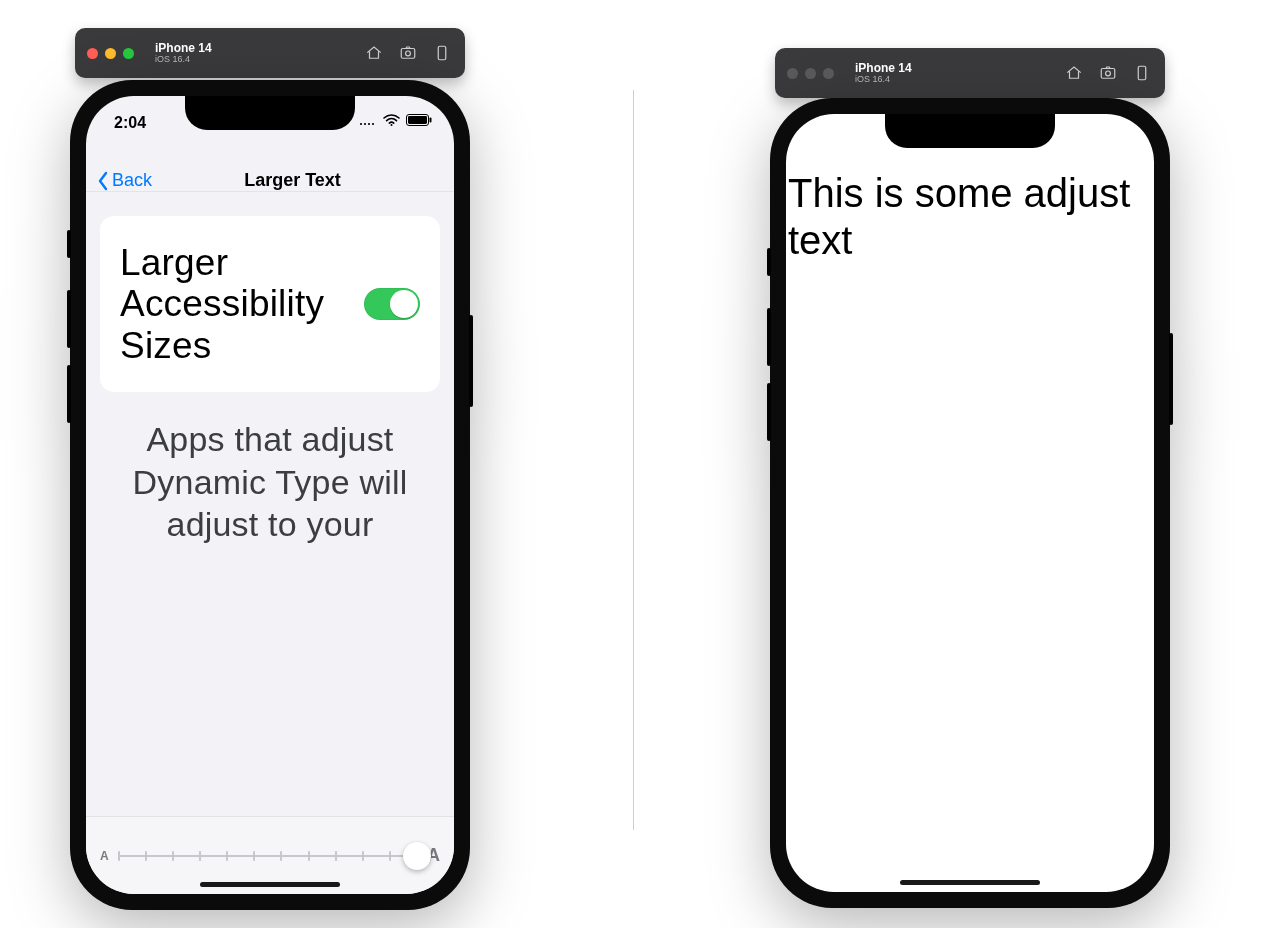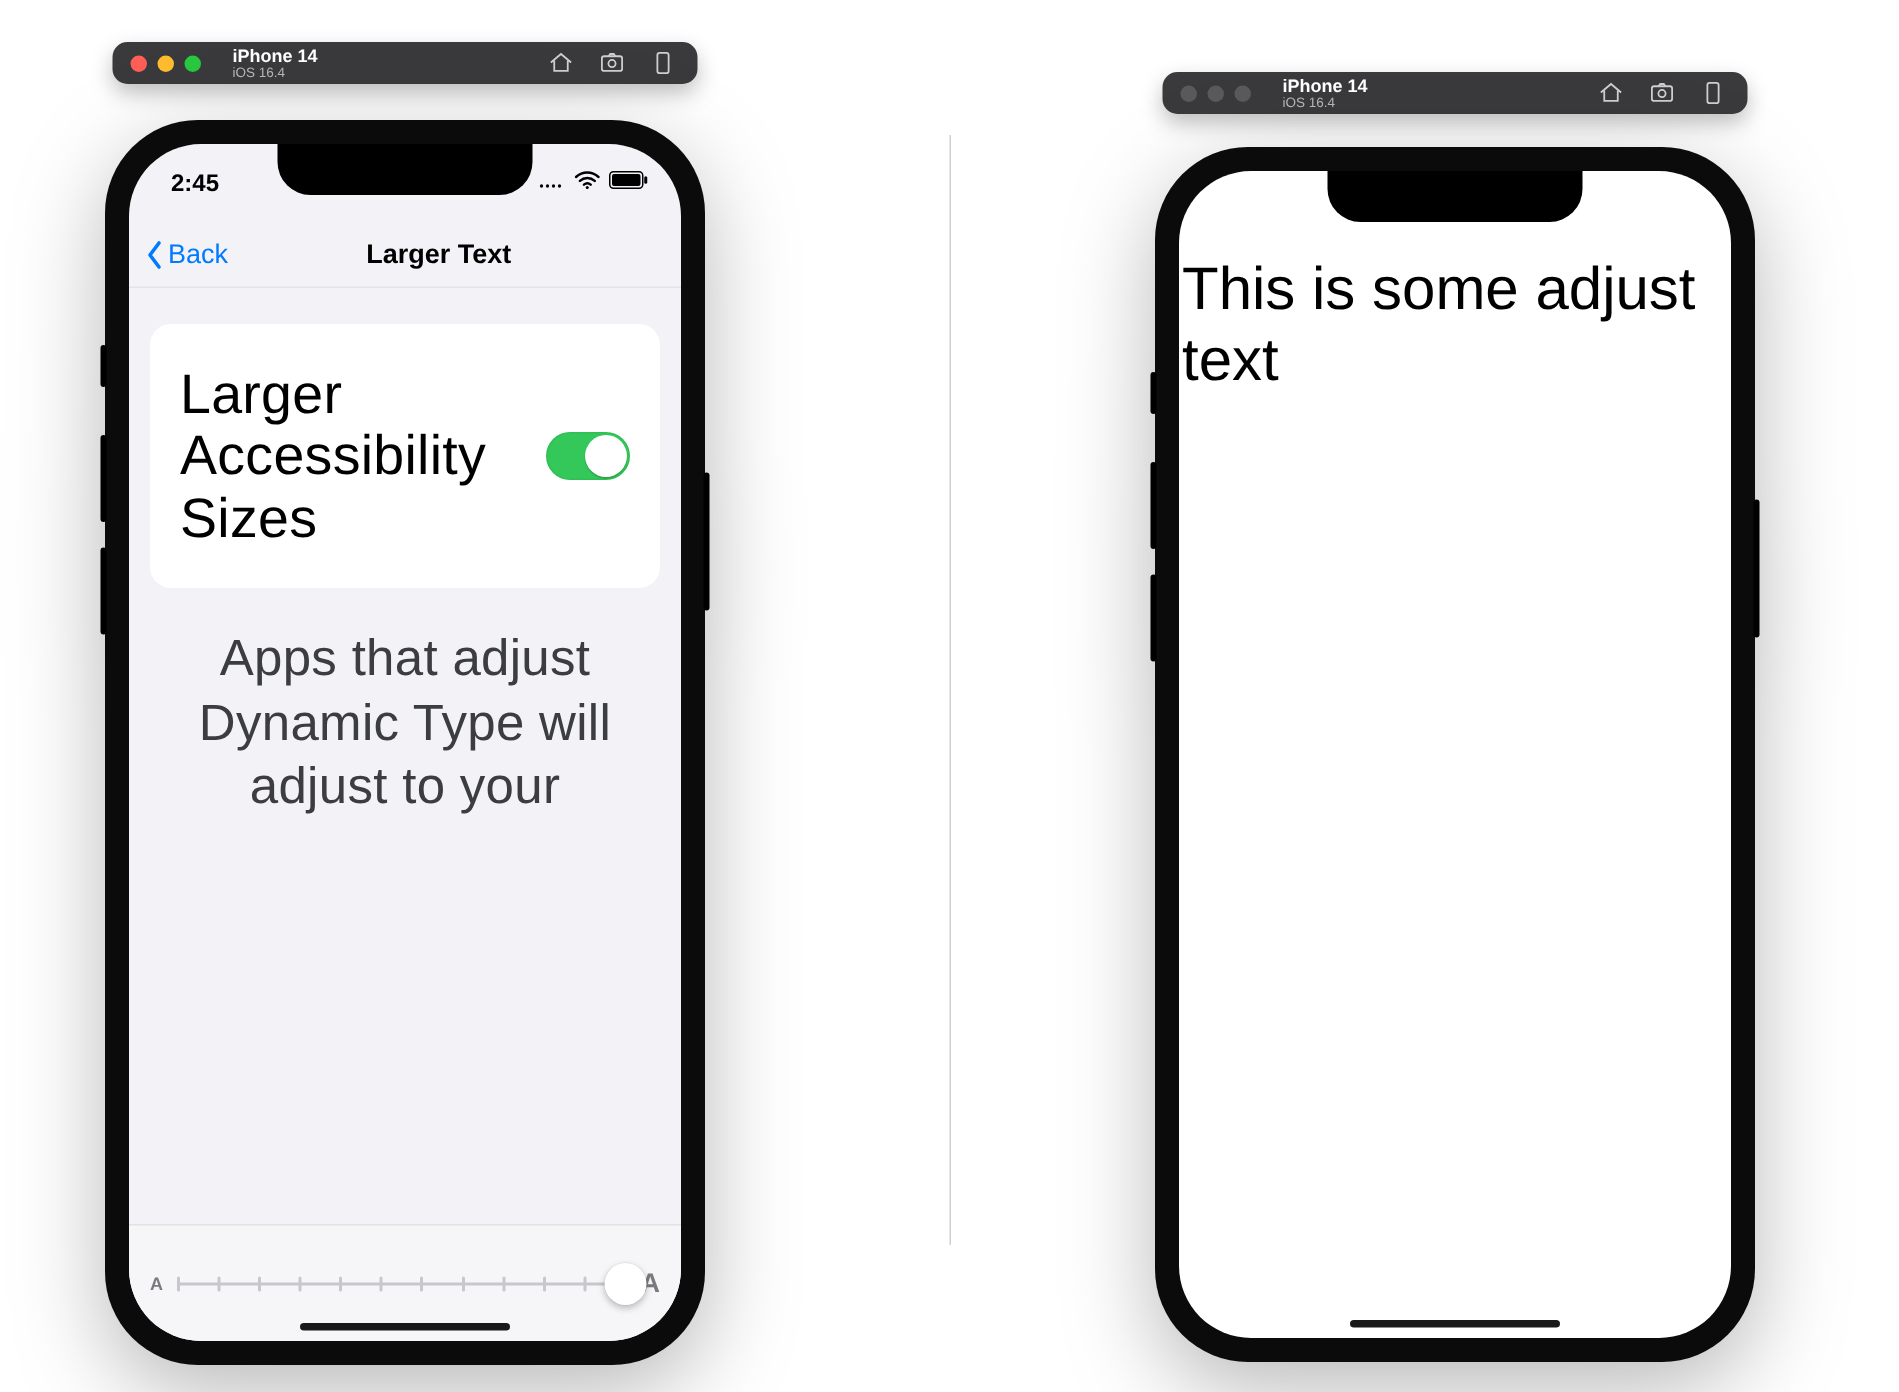--- a/index.html
+++ b/index.html
@@ -2,21 +2,21 @@
 <html><head>
 <meta charset="utf-8">
 <style>
   * { box-sizing: border-box; margin: 0; padding: 0; }
   html, body { width: 1266px; height: 928px; background: #ffffff; font-family: -apple-system, "Helvetica Neue", Helvetica, Arial, sans-serif; }
   .stage { position: relative; width: 1266px; height: 928px; }
   .divider { position: absolute; left: 633px; top: 90px; width: 1px; height: 740px; background: #cfcfcf; }
 
   
   .sim-titlebar {
-    position: absolute; height: 28px; border-radius: 10px;
+    position: absolute; height: 50px; border-radius: 10px;
     background: #3a3a3c; box-shadow: 0 6px 14px rgba(0,0,0,.25);
     display: flex; align-items: center; color: #fff;
   }
   .tb-left { display: flex; align-items: center; gap: 7px; padding-left: 12px; }
   .tb-dot { width: 11px; height: 11px; border-radius: 50%; }
   .tb-text { margin-left: 14px; line-height: 1.05; }
   .tb-title { font-size: 12px; font-weight: 600; }
   .tb-sub { font-size: 9px; color: #b8b8bb; }
   .tb-icons { margin-left: auto; display: flex; align-items: center; gap: 16px; padding-right: 14px; }
   .tb-icon { width: 18px; height: 18px; stroke: #cfcfd2; fill: none; stroke-width: 1.6; }
@@ -53,21 +53,21 @@
   
   .statusbar { position: relative; height: 52px; }
   .sb-time { position: absolute; left: 28px; top: 18px; font-size: 16px; font-weight: 600; color: #000; }
   .sb-icons { position: absolute; right: 22px; top: 18px; display: flex; align-items: center; gap: 6px; }
   .sb-sig { width: 18px; height: 12px; }
   .sb-wifi { width: 17px; height: 12px; }
   .sb-batt { width: 26px; height: 12px; }
 
   
   .navbar {
-    height: 44px; display: flex; align-items: center; position: relative;
+    height: 44px; display: flex; align-items: flex-end; position: relative;
     border-bottom: 1px solid rgba(0,0,0,.06);
   }
   .nav-back { display: flex; align-items: center; color: #007aff; font-size: 18px; padding-left: 10px; gap: 2px; }
   .nav-back svg { width: 14px; height: 20px; }
   .nav-title { position: absolute; left: 0; right: 0; text-align: center; font-size: 18px; font-weight: 600; color: #000; pointer-events: none; margin-left: 45px; }
 
   .scroll-area { position: absolute; top: 96px; left: 0; right: 0; bottom: 78px; overflow: hidden; }
   .cell {
     margin: 24px 14px 0 14px; background: #fff; border-radius: 14px; padding: 26px 20px;
     display: flex; align-items: center; justify-content: space-between;
@@ -148,21 +148,21 @@
   <div class="phone" style="left:70px; top:80px;">
     <div class="ph-outer"></div>
     <span class="btn-side btn-mute"></span>
     <span class="btn-side btn-volu"></span>
     <span class="btn-side btn-vold"></span>
     <span class="btn-side btn-pwr"></span>
     <div class="ph-screen">
       <div class="notch"></div>
 
       <div class="statusbar">
-        <div class="sb-time">2:45</div>
+        <div class="sb-time">2:04</div>
         <div class="sb-icons">
           <svg class="sb-sig" viewBox="0 0 18 12">
               <circle cx="2" cy="10" r="1.1" fill="#000"></circle>
               <circle cx="6" cy="10" r="1.1" fill="#000"></circle>
               <circle cx="10" cy="10" r="1.1" fill="#000"></circle>
               <circle cx="14" cy="10" r="1.1" fill="#000"></circle>
             </svg>
           <svg class="sb-wifi" viewBox="0 0 17 12">
               <path d="M1 4c4.4-4 10.6-4 15 0M3.6 6.6c2.9-2.6 7-2.6 9.9 0M6.3 9.1c1.4-1.2 3.1-1.2 4.5 0" stroke="#000" stroke-width="1.6" fill="none" stroke-linecap="round"></path>
               <circle cx="8.5" cy="11" r="1" fill="#000"></circle>

